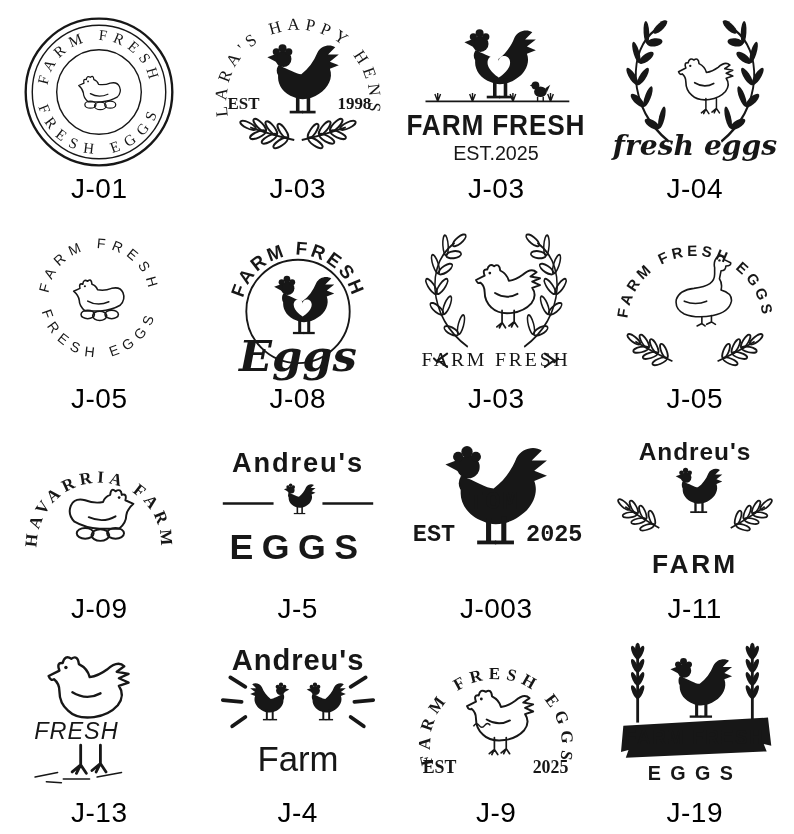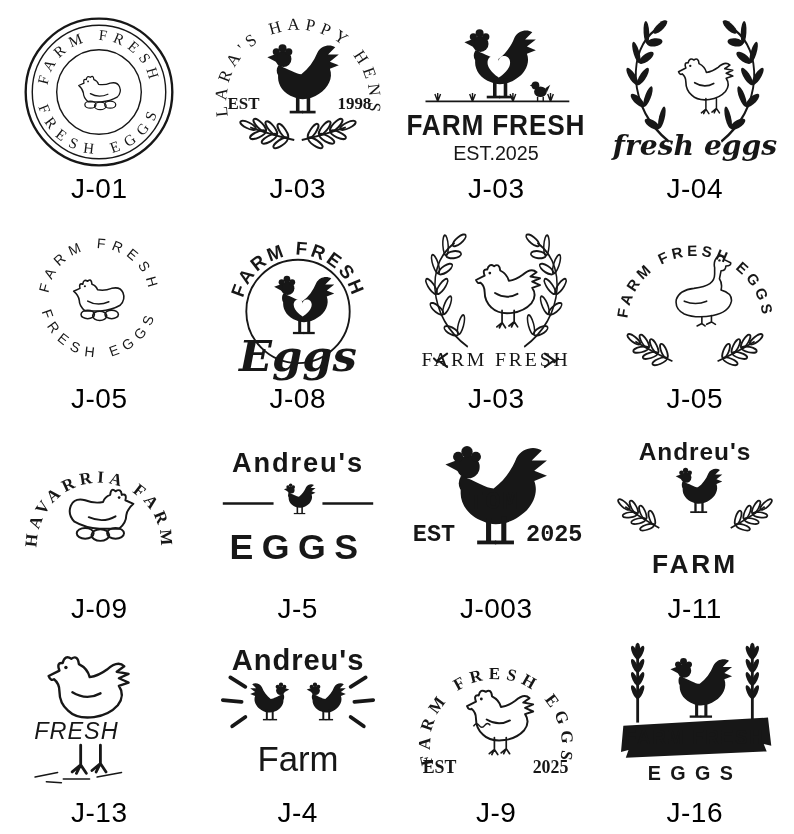--- a/index.html
+++ b/index.html
@@ -317,16 +317,16 @@
 
   <div class="cell">
     <svg class="logo" viewBox="0 0 200 170">
       <use href="#wheat-solid" transform="translate(24,12)"></use>
       <use href="#wheat-solid" transform="translate(176,12) scale(-1,1)"></use>
       <use href="#hen-solid" transform="translate(64,18) scale(0.82)"></use>
       <polygon points="24,94 178,88 181,118 173,116 176,124 26,128 29,120 21,122" fill="#171717" transform="rotate(-1 100 108)"></polygon>
       <text class="t-sans" transform="scale(0.95,1)" x="105" y="115" text-anchor="middle" font-size="21" font-weight="bold" letter-spacing="2" fill="#ffffff">FARM FRESH</text>
       <text class="t-sans" x="100" y="153" text-anchor="middle" font-size="21" font-weight="bold" letter-spacing="10">EGGS</text>
     </svg>
-    <div class="lbl">J-16</div>
+    <div class="lbl">J-19</div>
   </div>
 
 </div>
 
 </body></html>

